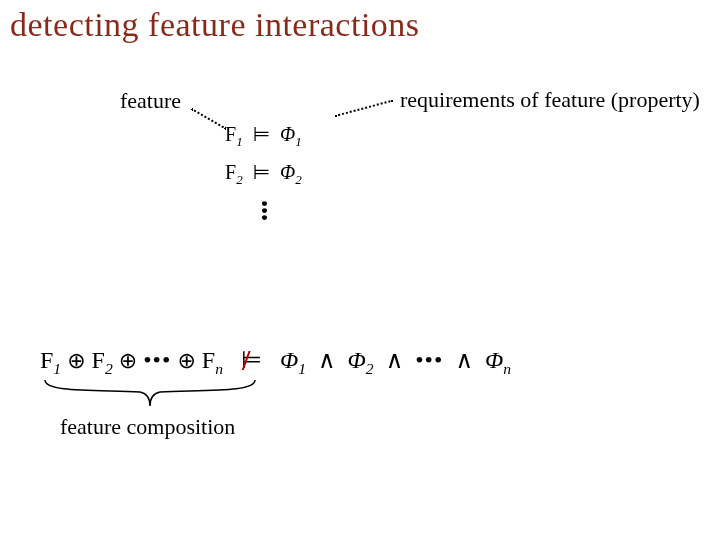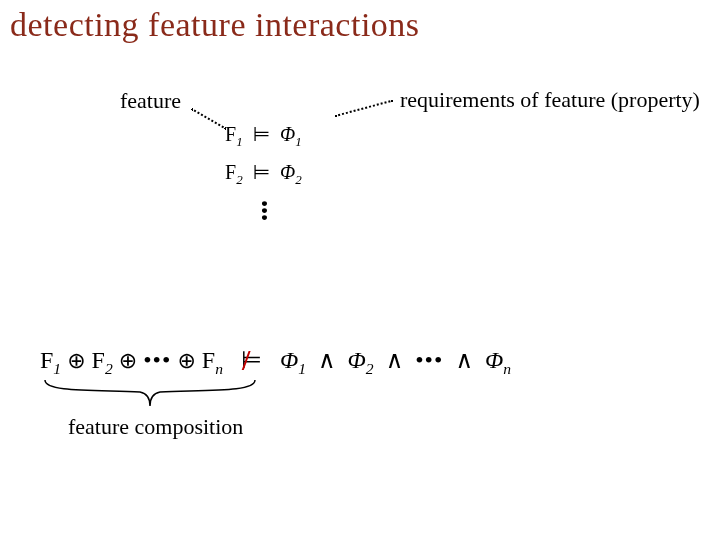--- a/index.html
+++ b/index.html
@@ -94,21 +94,20 @@
     left: 40px;
     width: 220px;
     height: 30px;
   }
   .brace-svg { width: 220px; height: 30px; }
   .brace-label {
     position: absolute;
     top: 414px;
     left: 60px;
     font-size: 22px;
-    margin-left: 8px;
   }
 </style>
 </head>
 <body>
 
 <div class="slide">
 
   <div class="title">detecting feature interactions</div>
 
   <div class="label req-label">requirements of feature (property)</div>

